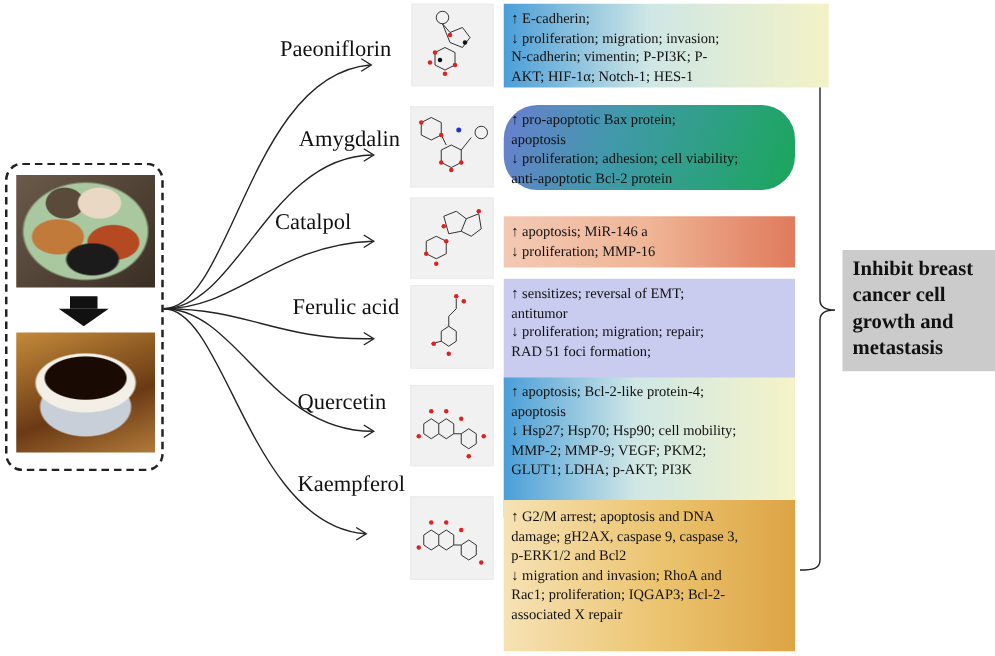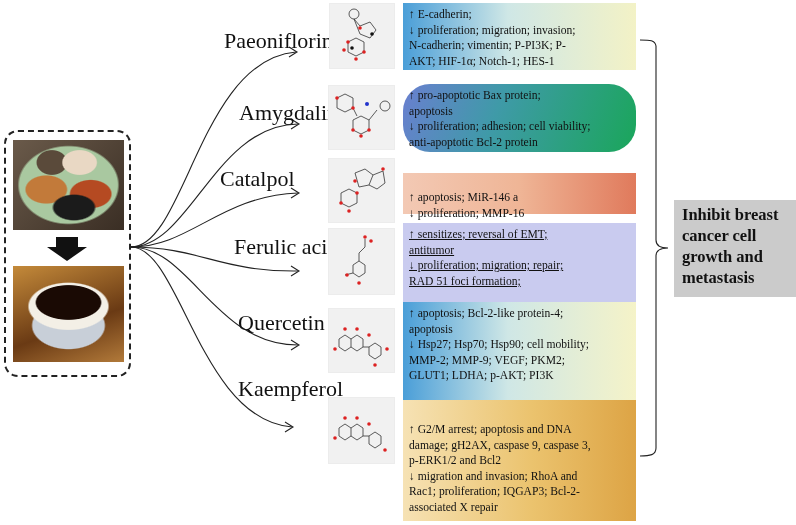--- a/index.html
+++ b/index.html
@@ -24,21 +24,21 @@
       radial-gradient(ellipse 36% 22% at 50% 38%, #1a0a04 0 80%, transparent 84%),
       radial-gradient(ellipse 44% 30% at 50% 42%, #f3efe6 0 80%, transparent 84%),
       radial-gradient(ellipse 40% 30% at 50% 62%, #c8cfd8 0 80%, transparent 84%),
       linear-gradient(160deg, #c48a3a, #6a3a14 60%, #b27a3a); }
   .down-arrow { left: 45px; top: 105px; width: 0; height: 0; }
   .down-arrow .stem { position: absolute; left: 5px; top: 0; width: 22px; height: 10px; background: #111; }
   .down-arrow .head { position: absolute; left: -4px; top: 10px; width: 0; height: 0;
     border-left: 20px solid transparent; border-right: 20px solid transparent; border-top: 14px solid #111; }
 
   
-  .compound-label { font-size: 22px; white-space: nowrap; line-height: 1; }
+  .compound-label { font-size: 18px; white-space: nowrap; line-height: 1; }
 
   
   .structure { background: #f1f1f1; border: 1px solid #ececec; }
 
   
   .effect { font-size: 11.6px; line-height: 15.6px; padding: 4px 6px; box-sizing: border-box;
     text-align: justify; color: #111; }
   .effect .line { display: block; white-space: nowrap; }
   .b1 { background: linear-gradient(90deg, #4a9ed8 0%, #cfe7e6 45%, #f3f2c6 100%); }
   .b2 { background: linear-gradient(110deg, #6a7fd0 0%, #3f9aa8 40%, #1aa65a 100%); }
@@ -193,50 +193,50 @@
     <g fill="#d22">
         <circle cx="6" cy="40" r="1.8"></circle>
         <circle cx="16" cy="20" r="1.8"></circle>
         <circle cx="28" cy="20" r="1.8"></circle>
         <circle cx="40" cy="26" r="1.8"></circle>
         <circle cx="56" cy="52" r="1.8"></circle>
       </g>
     </svg>
 </div>
 
-<div class="abs effect b1" style="left:403px; top:3px; width:233px; height:67px;">
+<div class="abs effect b1" style="left:403px; top:3px; width:260px; height:67px;">
   <span class="line">↑ E-cadherin;</span>
   <span class="line">↓ proliferation;  migration; invasion;</span>
   <span class="line">N-cadherin; vimentin; P-PI3K; P-</span>
   <span class="line">AKT; HIF-1α;  Notch-1; HES-1</span>
 </div>
 <div class="abs effect b2" style="left:403px; top:84px; width:233px; height:68px;border-radius:27px;">
   <span class="line">↑ pro-apoptotic Bax protein;</span>
   <span class="line">apoptosis</span>
   <span class="line">↓ proliferation; adhesion; cell viability;</span>
   <span class="line">anti-apoptotic Bcl-2 protein</span>
 </div>
-<div class="abs effect b3" style="left:403px; top:173px; width:233px; height:41px; padding-top:17px;">
+<div class="abs effect b3" style="left:403px; top:173px; width:233px; height:41px; padding-top:5px;">
   <span class="line">↑ apoptosis; MiR-146 a</span>
   <span class="line">↓ proliferation; MMP-16</span>
 </div>
-<div class="abs effect b4" style="left:403px; top:223px; width:233px; height:84px;text-decoration:underline;">
+<div class="abs effect b4" style="left:403px; top:223px; width:233px; height:84px;">
   <span class="line">↑ sensitizes; reversal of EMT;</span>
   <span class="line">antitumor</span>
   <span class="line">↓ proliferation; migration; repair;</span>
   <span class="line">RAD 51 foci formation;</span>
 </div>
 <div class="abs effect b5" style="left:403px; top:302px; width:233px; height:112px;">
   <span class="line">↑ apoptosis;  Bcl-2-like protein-4;</span>
   <span class="line">apoptosis</span>
   <span class="line">↓ Hsp27; Hsp70; Hsp90; cell mobility;</span>
   <span class="line">MMP-2;  MMP-9;  VEGF;  PKM2;</span>
   <span class="line">GLUT1; LDHA; p-AKT; PI3K</span>
 </div>
-<div class="abs effect b6" style="left:403px; top:400px; width:233px; height:121px; padding-top:22px;">
+<div class="abs effect b6" style="left:403px; top:400px; width:233px; height:121px; padding-top:6px;">
   <span class="line">↑ G2/M arrest; apoptosis and DNA</span>
   <span class="line">damage; gH2AX, caspase 9, caspase 3,</span>
   <span class="line">p-ERK1/2 and Bcl2</span>
   <span class="line">↓ migration and invasion; RhoA and</span>
   <span class="line">Rac1; proliferation; IQGAP3; Bcl-2-</span>
   <span class="line">associated X repair</span>
 </div>
 
 <div class="abs outcome">
   <span class="line">Inhibit breast</span>

